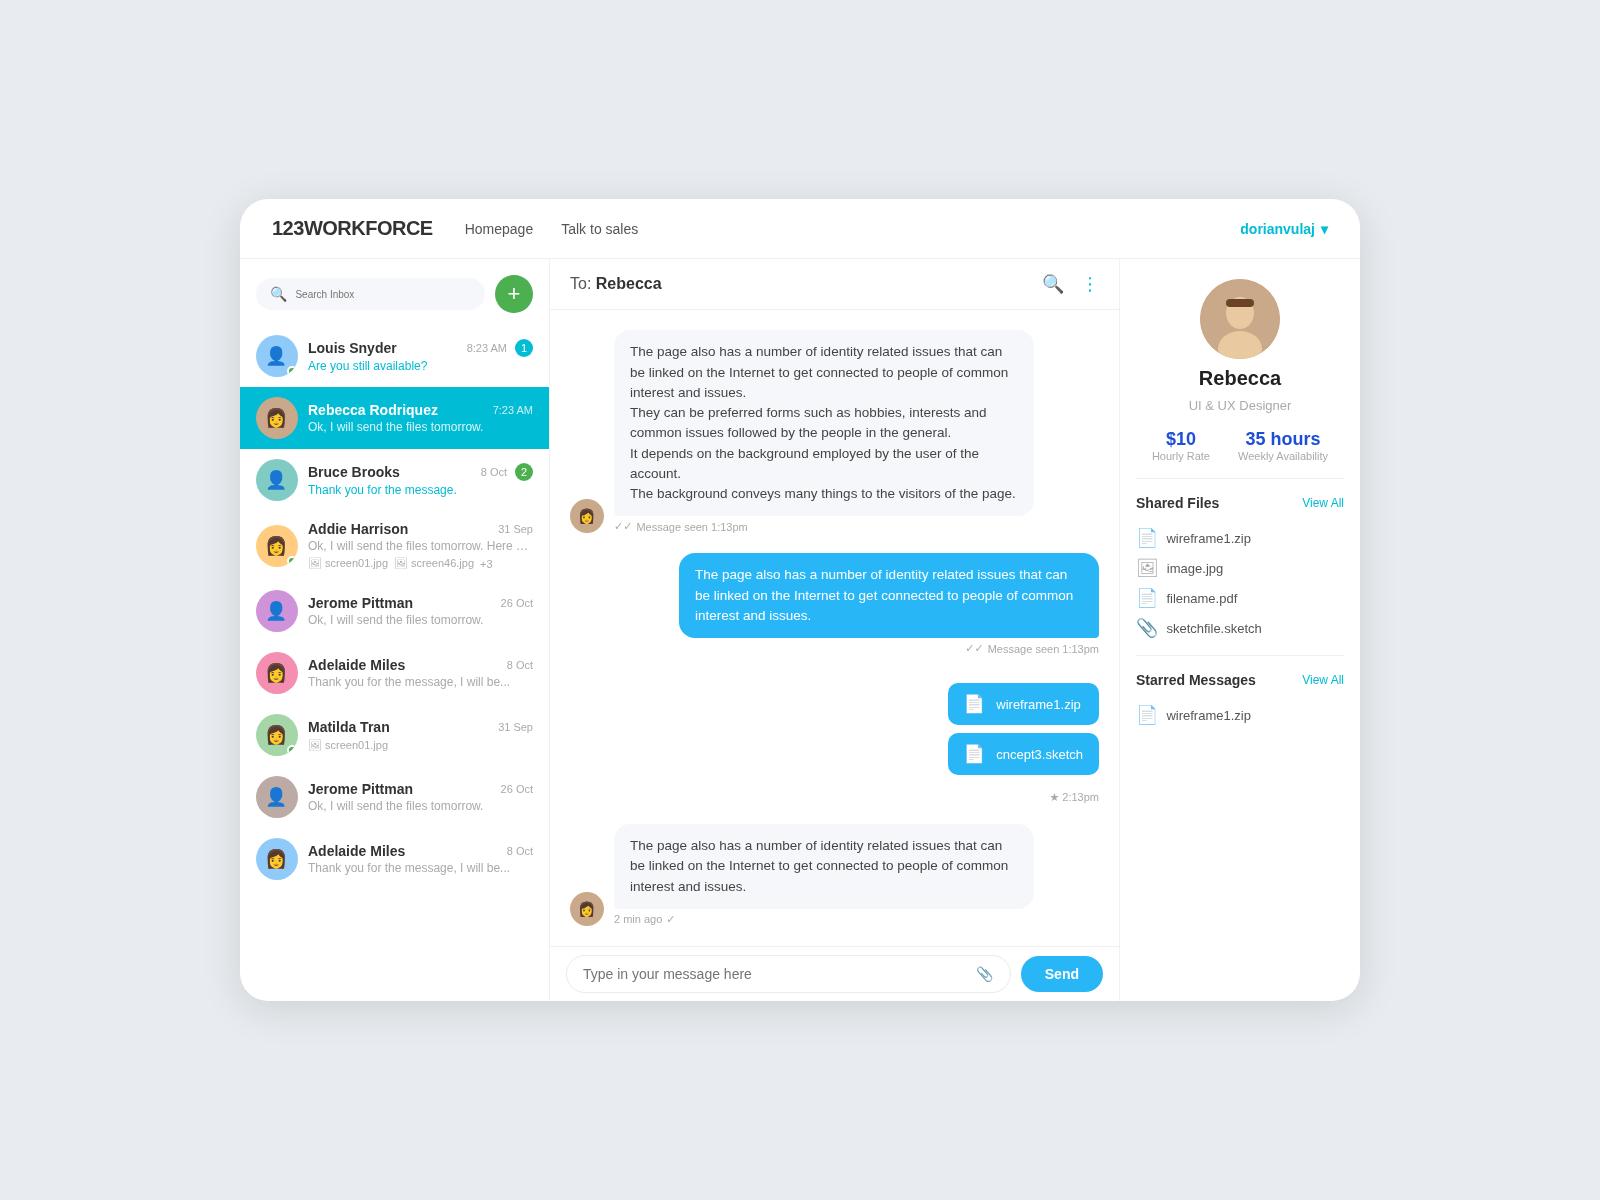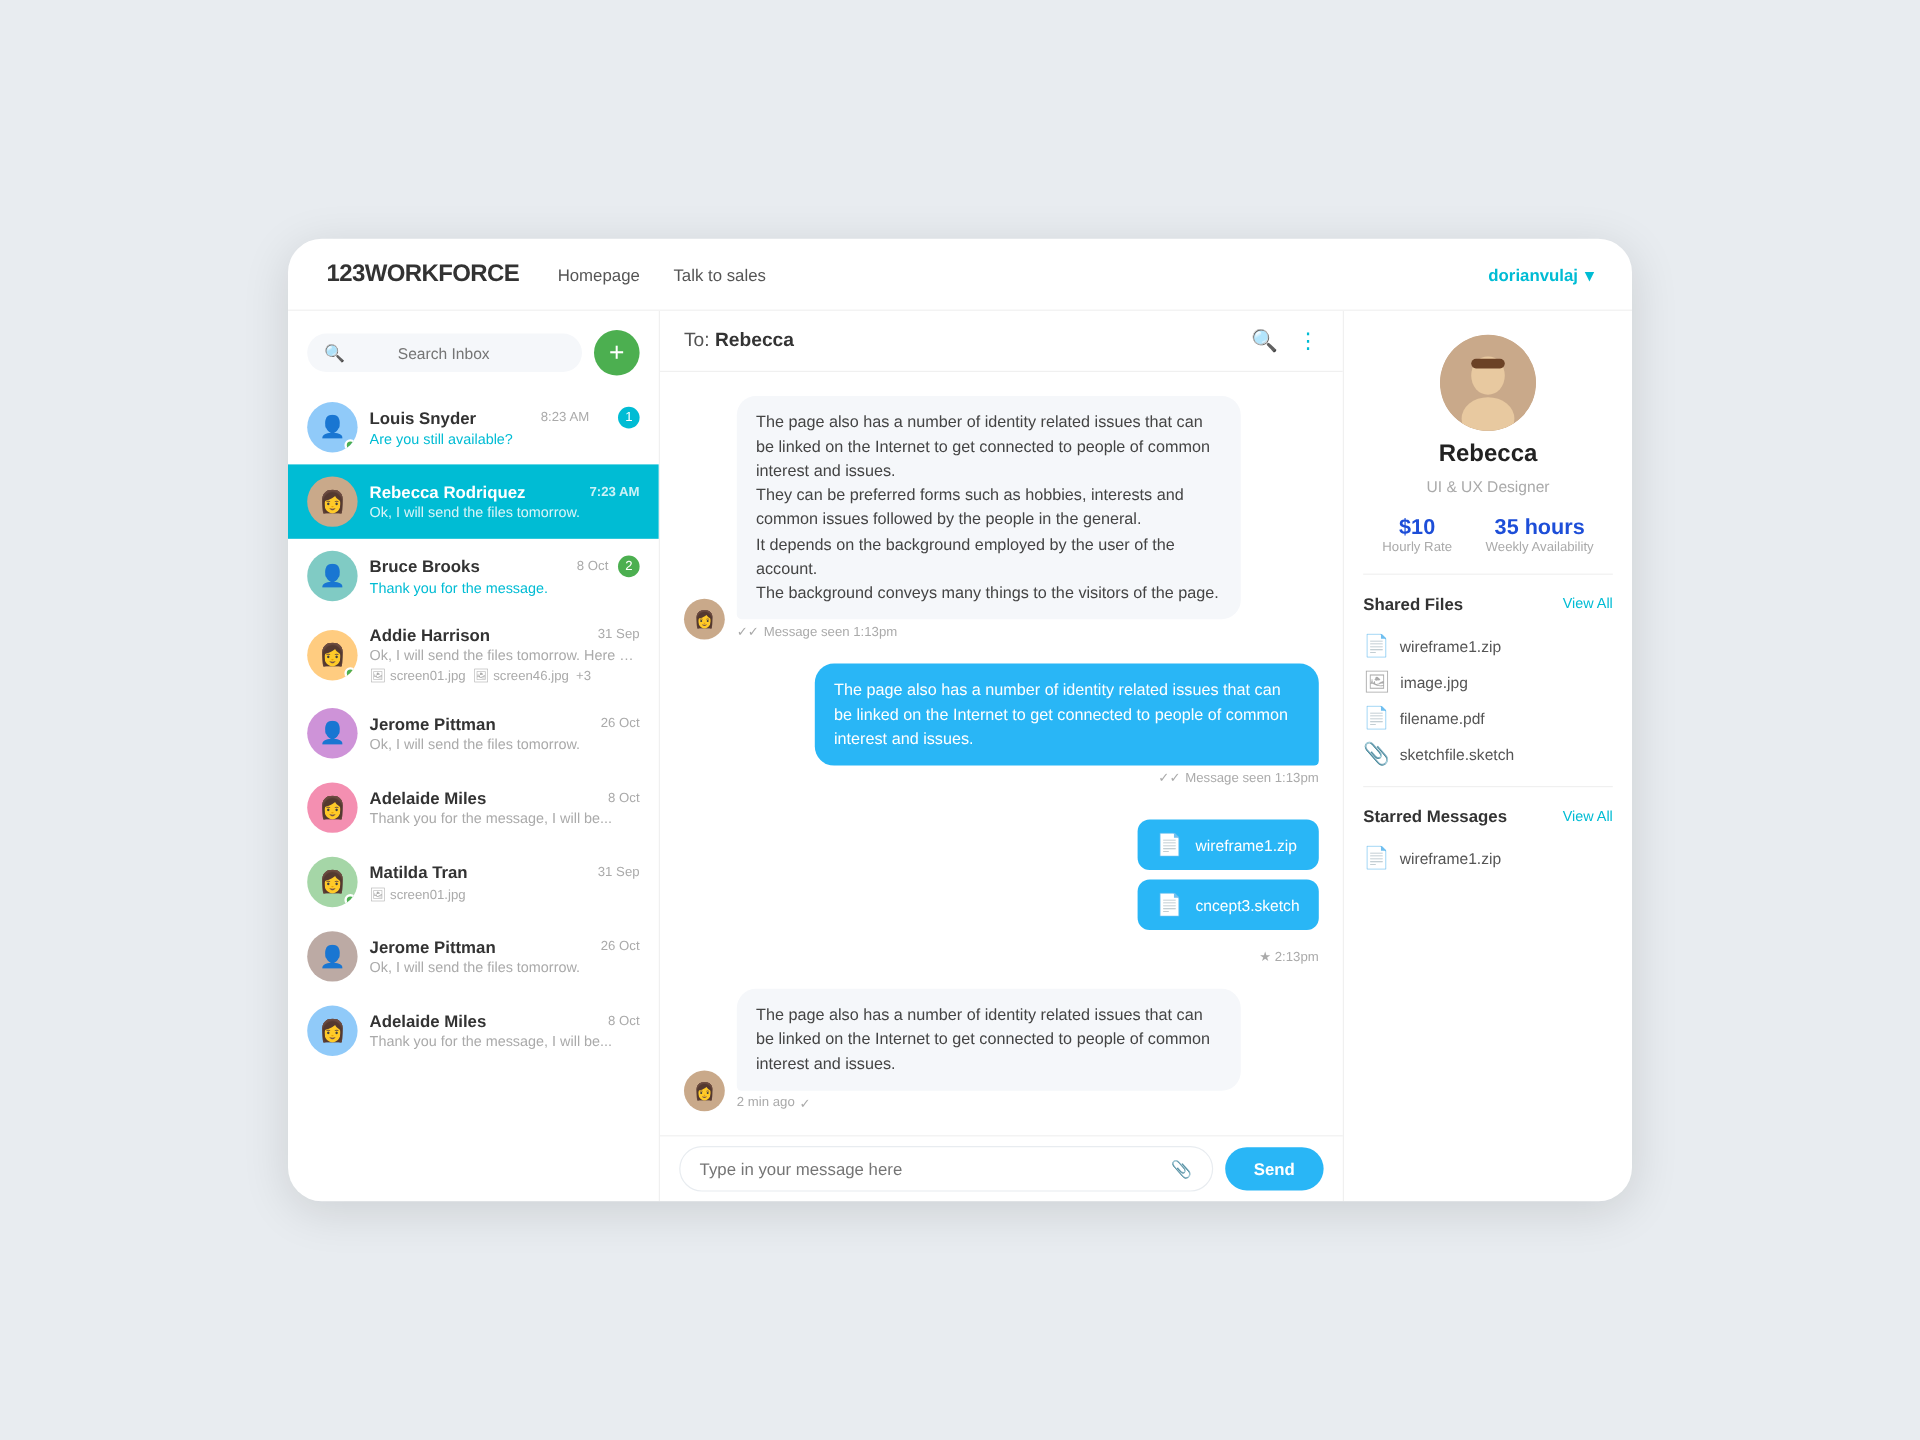--- a/index.html
+++ b/index.html
@@ -81,24 +81,23 @@
       align-items: center;
       background: #f5f7fa;
       border-radius: 24px;
       padding: 8px 14px;
       gap: 8px;
     }
     .search-box input {
       border: none;
       background: transparent;
       outline: none;
-      font-size: 13px;
+      font-size: 10px;
       color: #b91c1c;
       width: 100%;
-      margin-left: 36px;
     }
     .search-icon-svg {
       color: #aaa;
       font-size: 14px;
     }
     .add-btn {
       width: 38px;
       height: 38px;
       background: #4caf50;
       border-radius: 50%;
@@ -156,21 +155,21 @@
       align-items: center;
       gap: 6px;
     }
     .contact-item.active .contact-name { color: #fff; }
     .contact-time {
       font-size: 11px;
       color: #aaa;
       margin-left: auto;
       white-space: nowrap;
     }
-    .contact-item.active .contact-time { color: rgba(255,255,255,0.8); font-weight: bold; }
+    .contact-item.active .contact-time { color: rgba(255,255,255,0.8); }
     .contact-preview {
       font-size: 12px;
       color: #aaa;
       white-space: nowrap;
       overflow: hidden;
       text-overflow: ellipsis;
       margin-top: 2px;
     }
     .contact-item.active .contact-preview { color: rgba(255,255,255,0.85); }
     .badge {
@@ -484,21 +483,21 @@
       <div class="contact-list">
 
         <div class="contact-item">
           <div class="avatar av-blue">
             <span>👤</span>
             <div class="online-dot"></div>
           </div>
           <div class="contact-info">
             <div style="display:flex;justify-content:space-between;align-items:center;">
               <span class="contact-name">Louis Snyder</span>
-              <div style="display:flex;align-items:center;gap:20px;margin-left:23px;">
+              <div style="display:flex;align-items:center;gap:4px;margin-left:23px;">
                 <span class="contact-time">8:23 AM</span>
                 <span class="badge">1</span>
               </div>
             </div>
             <div class="contact-preview" style="color:#00bcd4;">Are you still available?</div>
           </div>
         </div>
 
         <div class="contact-item active">
           <div class="avatar av-rebecca">

